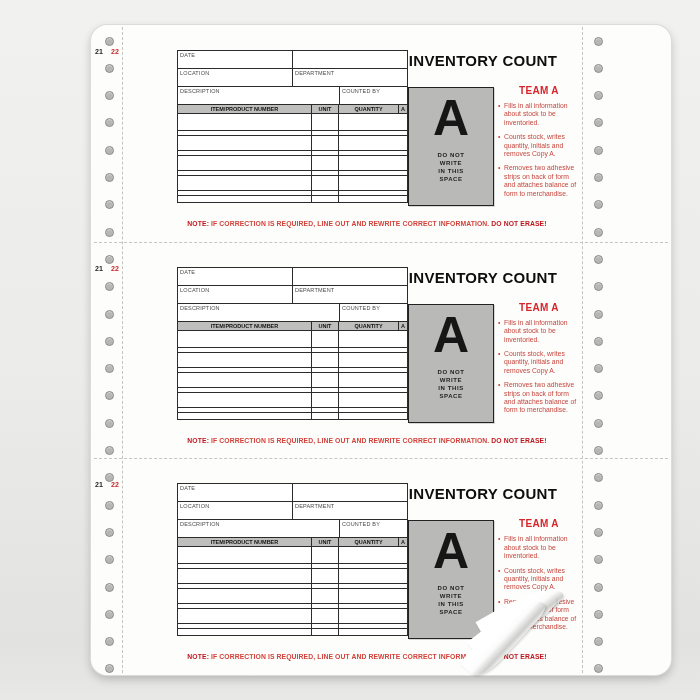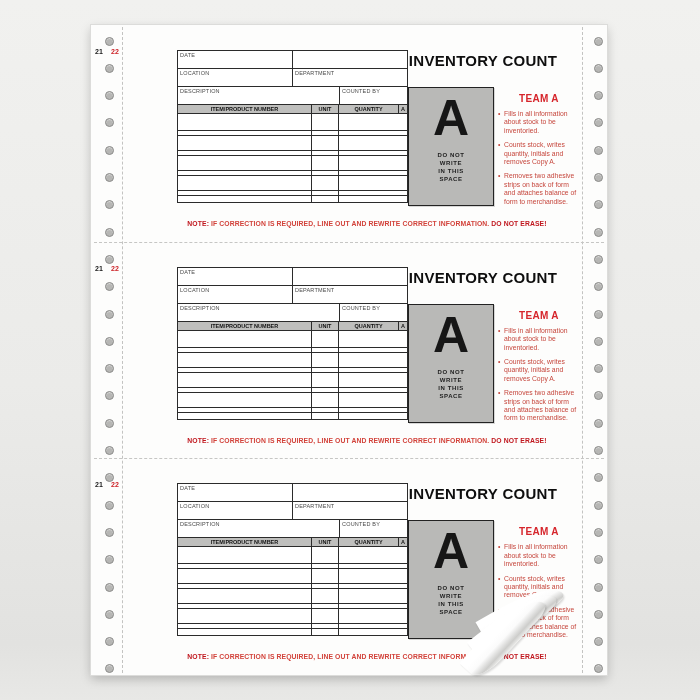--- a/index.html
+++ b/index.html
@@ -2,23 +2,24 @@
 <html><head>
 <meta charset="utf-8">
 <style>
   html,body{margin:0;padding:0;}
   body{
     width:700px;height:700px;overflow:hidden;position:relative;
     background:linear-gradient(180deg,#f1f1ef 0%,#ebebe9 55%,#e2e2e0 92%,#e8e8e6 100%);
     font-family:"Liberation Sans",sans-serif;
   }
   .paper{
-    position:absolute;left:91px;top:25px;width:516px;height:650px;
+    position:absolute;left:91px;top:25px;width:580px;height:650px;
     background:#fdfdfc;
     box-shadow:0 0 0 1px #dcdcda,0 4px 10px rgba(0,0,0,.22);
+    border-radius:16px;
   }
   .vperf{position:absolute;top:2px;bottom:2px;width:0;border-left:1px dashed #c3c3c1;}
   .vperf.left{left:31px}
   .vperf.right{left:491px}
   .hperf{position:absolute;left:3px;right:3px;height:0;border-top:1px dashed #c6c6c4;}
   .hole{
     position:absolute;width:9px;height:9px;border-radius:50%;
     background:#b6b6b4;border:1px solid #8d8d8b;box-sizing:border-box;
     box-shadow:inset 0 1px 1px rgba(255,255,255,.5);
   }
@@ -61,21 +62,21 @@
   .v1{left:133px}.v2{left:160px}
   
   .copybox{
     position:absolute;left:317px;top:62px;width:86px;height:119px;
     background:#b9b9b7;border:1px solid #222;box-sizing:border-box;text-align:center;
     box-shadow:1px 1px 0 rgba(0,0,0,.15);
   }
   .big-letter{font-size:50px;font-weight:900;color:#161616;line-height:56px;margin-top:2px;}
   .notice{margin-top:5px;font-size:6px;font-weight:bold;color:#1d1d1d;line-height:8px;letter-spacing:.6px;}
   
-  .team{position:absolute;left:407px;top:69px;width:82px;}
+  .team{position:absolute;left:407px;top:61px;width:82px;}
   .team-heading{text-align:center;font-size:10px;line-height:10px;font-weight:bold;color:#d6252b;letter-spacing:.3px;}
   .bullet{
     position:relative;padding-left:6px;margin-top:6px;
     font-size:6.8px;line-height:8.4px;color:#c6473d;
   }
   .bullet::before{content:"\2022";position:absolute;left:0;top:0;color:#c6473d;}
   
   .note{
     position:absolute;left:86px;top:194px;width:380px;text-align:center;
     font-size:6.8px;line-height:9px;font-weight:bold;white-space:nowrap;letter-spacing:.1px;

